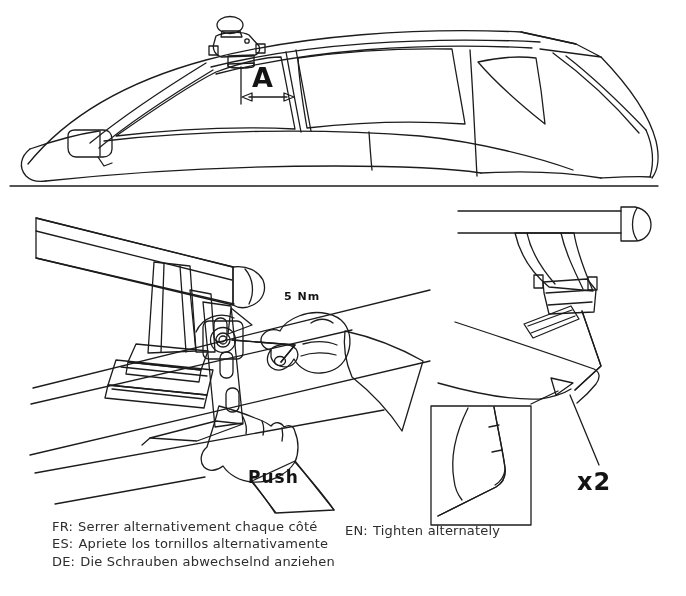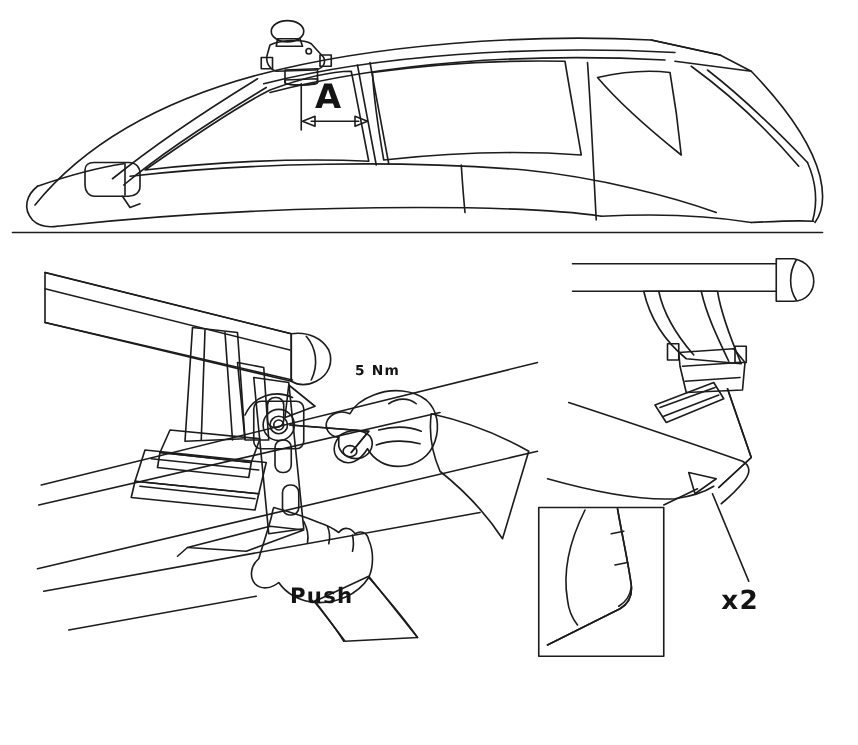--- a/index.html
+++ b/index.html
@@ -4,22 +4,22 @@
 <style>
   html,body{margin:0;padding:0;background:#fff;}
   .stage{position:relative;width:686px;height:596px;background:#fff;overflow:hidden;
          font-family:"DejaVu Sans",sans-serif;}
   svg{position:absolute;left:0;top:0;}
   svg path, svg line, svg rect, svg circle, svg ellipse, svg polygon{
     stroke:#1c1c1c;stroke-width:1.3;fill:none;stroke-linecap:round;stroke-linejoin:round;}
   .lbl{position:absolute;font-weight:bold;color:#141414;letter-spacing:1px;white-space:nowrap;}
   .lbl-a{left:252px;top:62px;font-size:27px;}
   .lbl-torque{left:284px;top:290px;font-size:11px;}
-  .lbl-push{left:232px;top:467px;font-size:17px;}
-  .lbl-x2{left:577px;top:468px;font-size:21px;text-align:right;}
+  .lbl-push{left:248px;top:467px;font-size:17px;}
+  .lbl-x2{left:577px;top:468px;font-size:24px;text-align:right;}
   .instr{position:absolute;color:#2d2d2d;font-size:13px;line-height:17.4px;letter-spacing:.2px;white-space:nowrap;}
   .instr-left{left:52px;top:518px;}
   .instr-right{left:345px;top:522px;}
   .instr .lang{margin-right:5px;}
 </style>
 </head>
 <body>
 
 <div class="stage">
 
@@ -203,17 +203,31 @@
       <path d="M505,470 C504,477 500,482 495,485" stroke-width="1"></path>
     </g>
   </g>
 </svg>
 
   <div class="lbl lbl-a">A</div>
   <div class="lbl lbl-torque">5 Nm</div>
   <div class="lbl lbl-push">Push</div>
   <div class="lbl lbl-x2">x2</div>
 
+  <div class="instr instr-left">
+    <div>
+      <span class="lang">FR:</span><span>Serrer alternativement chaque côté</span>
+    </div>
+    <div>
+      <span class="lang">ES:</span><span>Apriete los tornillos alternativamente</span>
+    </div>
+    <div>
+      <span class="lang">DE:</span><span>Die Schrauben abwechselnd anziehen</span>
+    </div>
+  </div>
 
   <div class="instr instr-right">
+    <div>
+      <span class="lang">EN:</span><span>Tighten alternately</span>
+    </div>
   </div>
 
 </div>
 
 </body></html>

